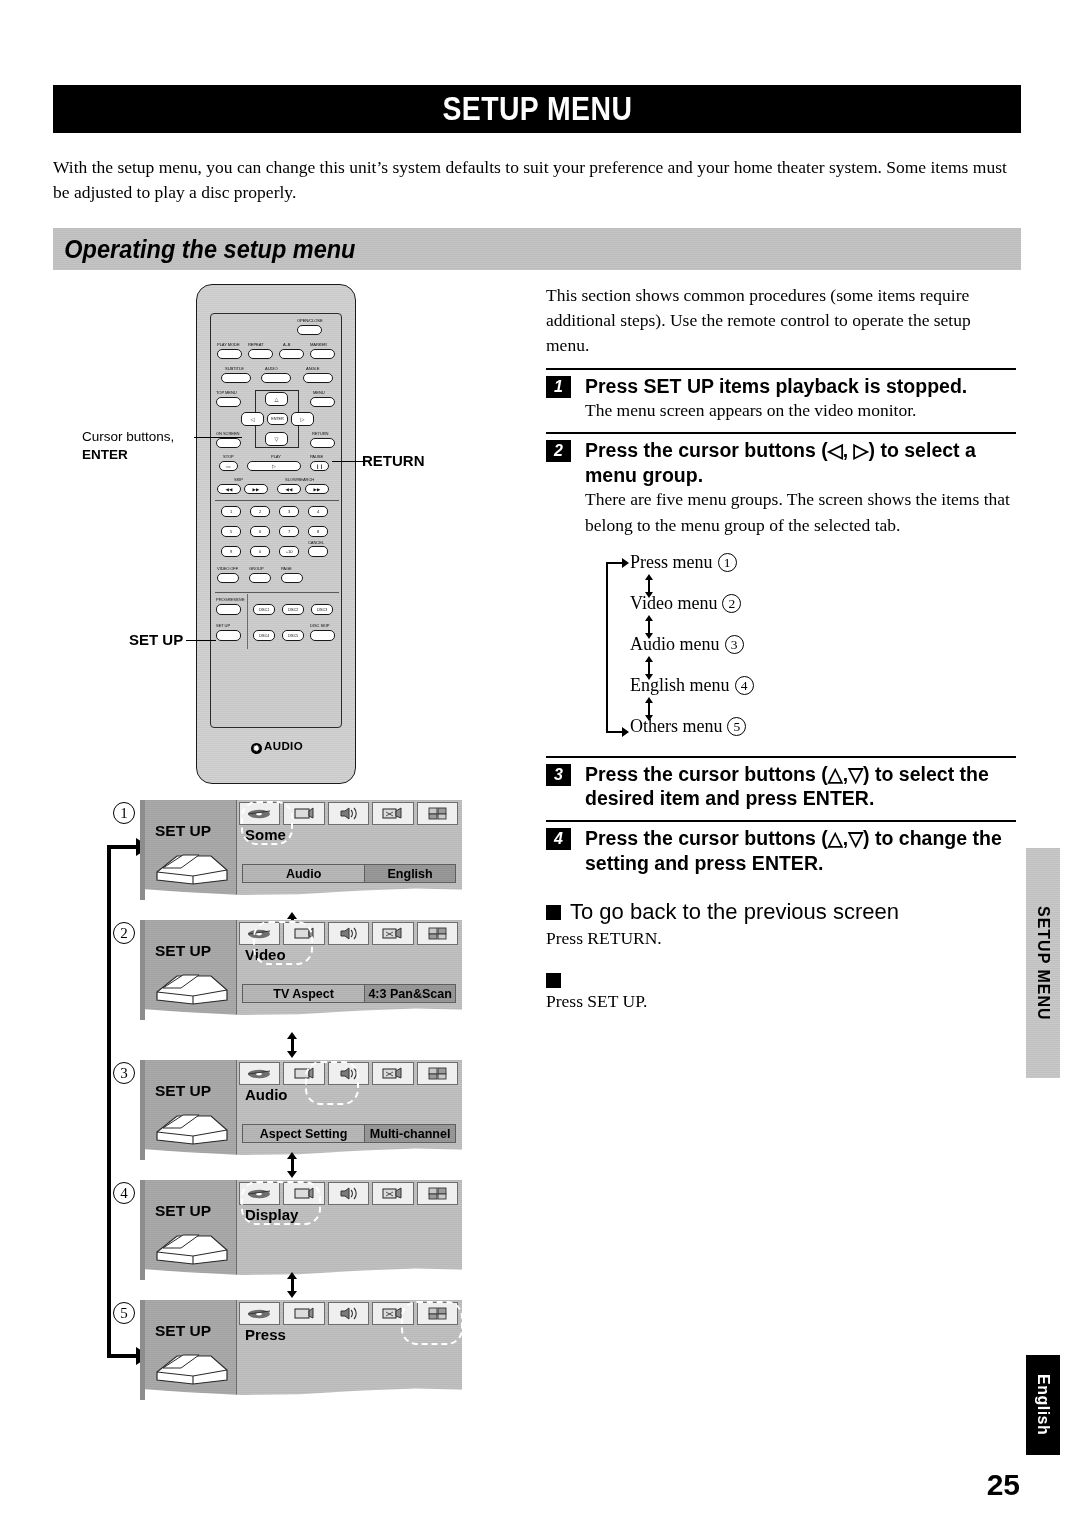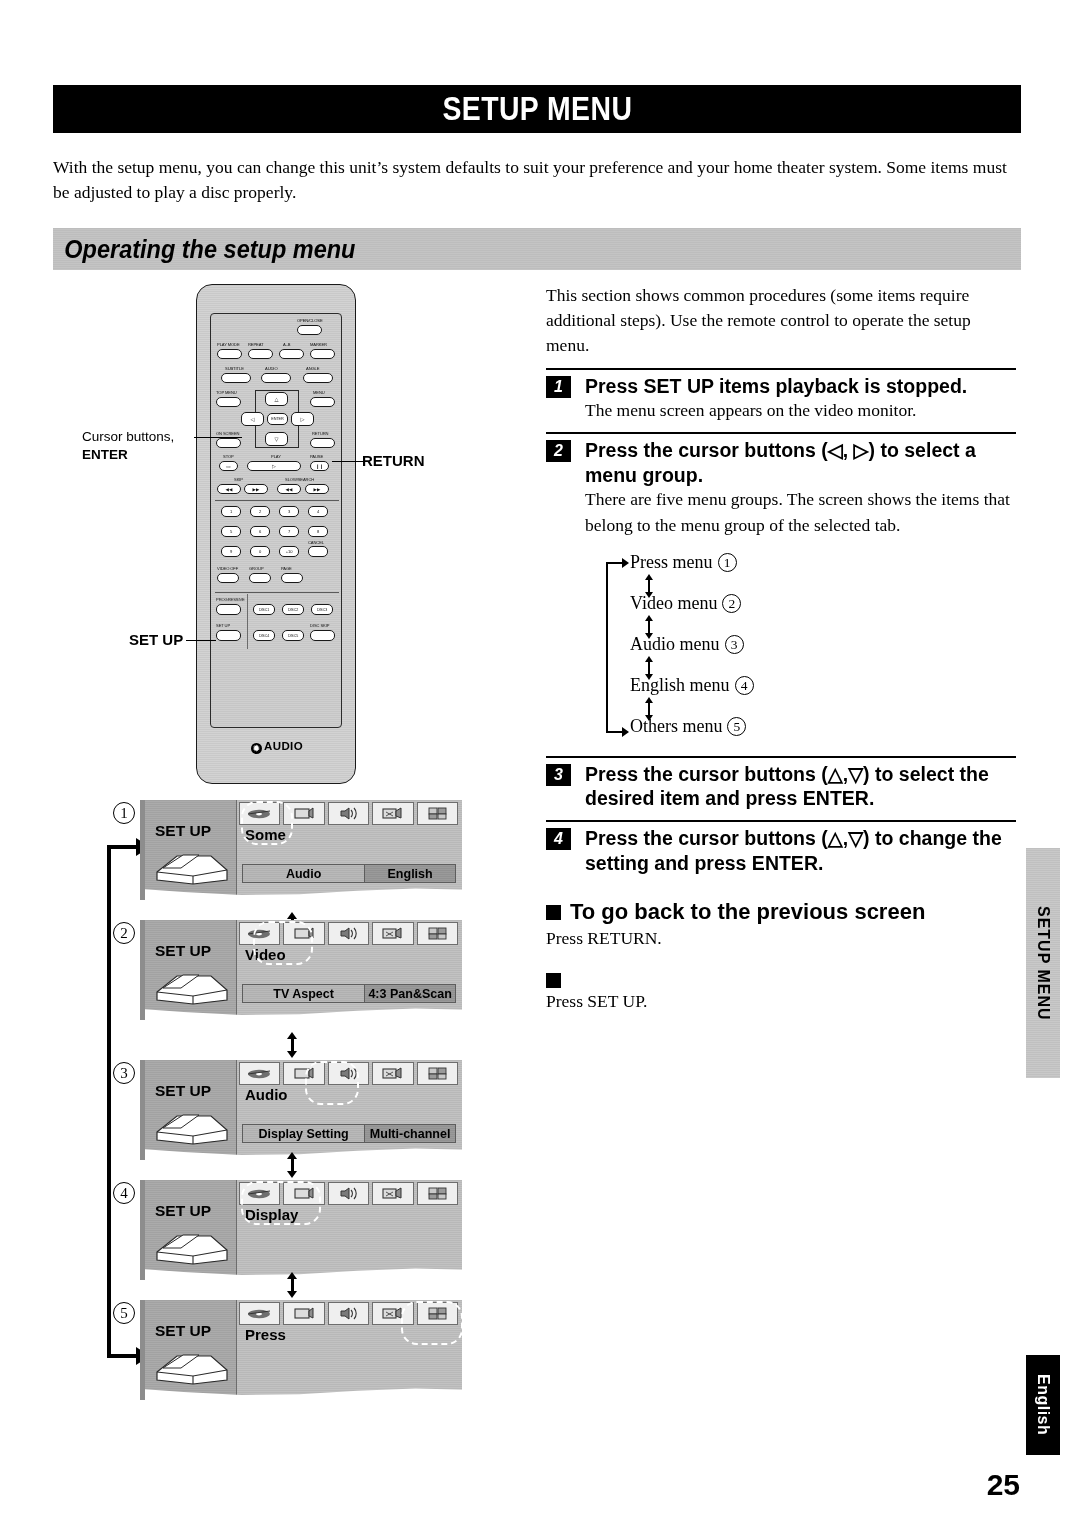--- a/index.html
+++ b/index.html
@@ -86,21 +86,21 @@
     content: ""; position: absolute; left: 3px; width: 2px; height: 7px; background: #000;
   }
   .updown::before { top: 3px; }
   .updown::after { bottom: 3px; }
   .updown i { position: absolute; left: 0; width: 0; height: 0; }
   .updown i.u { top: -2px; border-left: 4.5px solid transparent; border-right: 4.5px solid transparent; border-bottom: 6px solid #000; }
   .updown i.d { bottom: -2px; border-left: 4.5px solid transparent; border-right: 4.5px solid transparent; border-top: 6px solid #000; }
 
   
   .sqhead {
-    font-family: "Liberation Sans", sans-serif; font-weight: bold; font-size: 22px;
+    font-family: "Liberation Sans", sans-serif; font-weight: normal; font-size: 22px;
     margin-top: 24px; display: flex; align-items: center;
   }
   .sqhead .sq { width: 15px; height: 15px; background: #000; margin-right: 9px; flex: 0 0 auto; }
   .sqsub { font-size: 17.5px; margin-top: 3px; }
 
   
   .remote-wrap { position: absolute; left: 196px; top: 284px; width: 160px; height: 508px; }
   .remote-body {
     position: absolute; left: 0; top: 0; width: 160px; height: 500px;
     background: repeating-linear-gradient(0deg,#d3d3d3,#d3d3d3 1px,#c9c9c9 1px,#c9c9c9 2px);
@@ -678,21 +678,21 @@
               <rect x="3" y="2" width="8" height="6" fill="#c9c9c9" stroke="#333" stroke-width="0.9"></rect>
               <rect x="12" y="2" width="8" height="6" fill="#9a9a9a" stroke="#333" stroke-width="0.9"></rect>
               <rect x="3" y="8" width="8" height="5" fill="#9a9a9a" stroke="#333" stroke-width="0.9"></rect>
               <rect x="12" y="8" width="8" height="5" fill="#c9c9c9" stroke="#333" stroke-width="0.9"></rect>
             </svg>
           </div>
       </div>
       <div class="grp-lbl">Audio</div>
       <div class="sel-ring" style="left:160px; top:1px; width:54px; height:44px;"></div>
       <div class="row2">
-        <div class="cell-k">Display Setting</div>
+        <div class="cell-k">Aspect Setting</div>
         <div class="cell-v">Multi-channel</div>
       </div>
       <div class="bottomwave"></div>
     </div>
   </div>
   <div class="vdub" style="left:287px; top:1152px;">
       <i class="u"></i>
       <i class="d"></i>
     </div>
 

